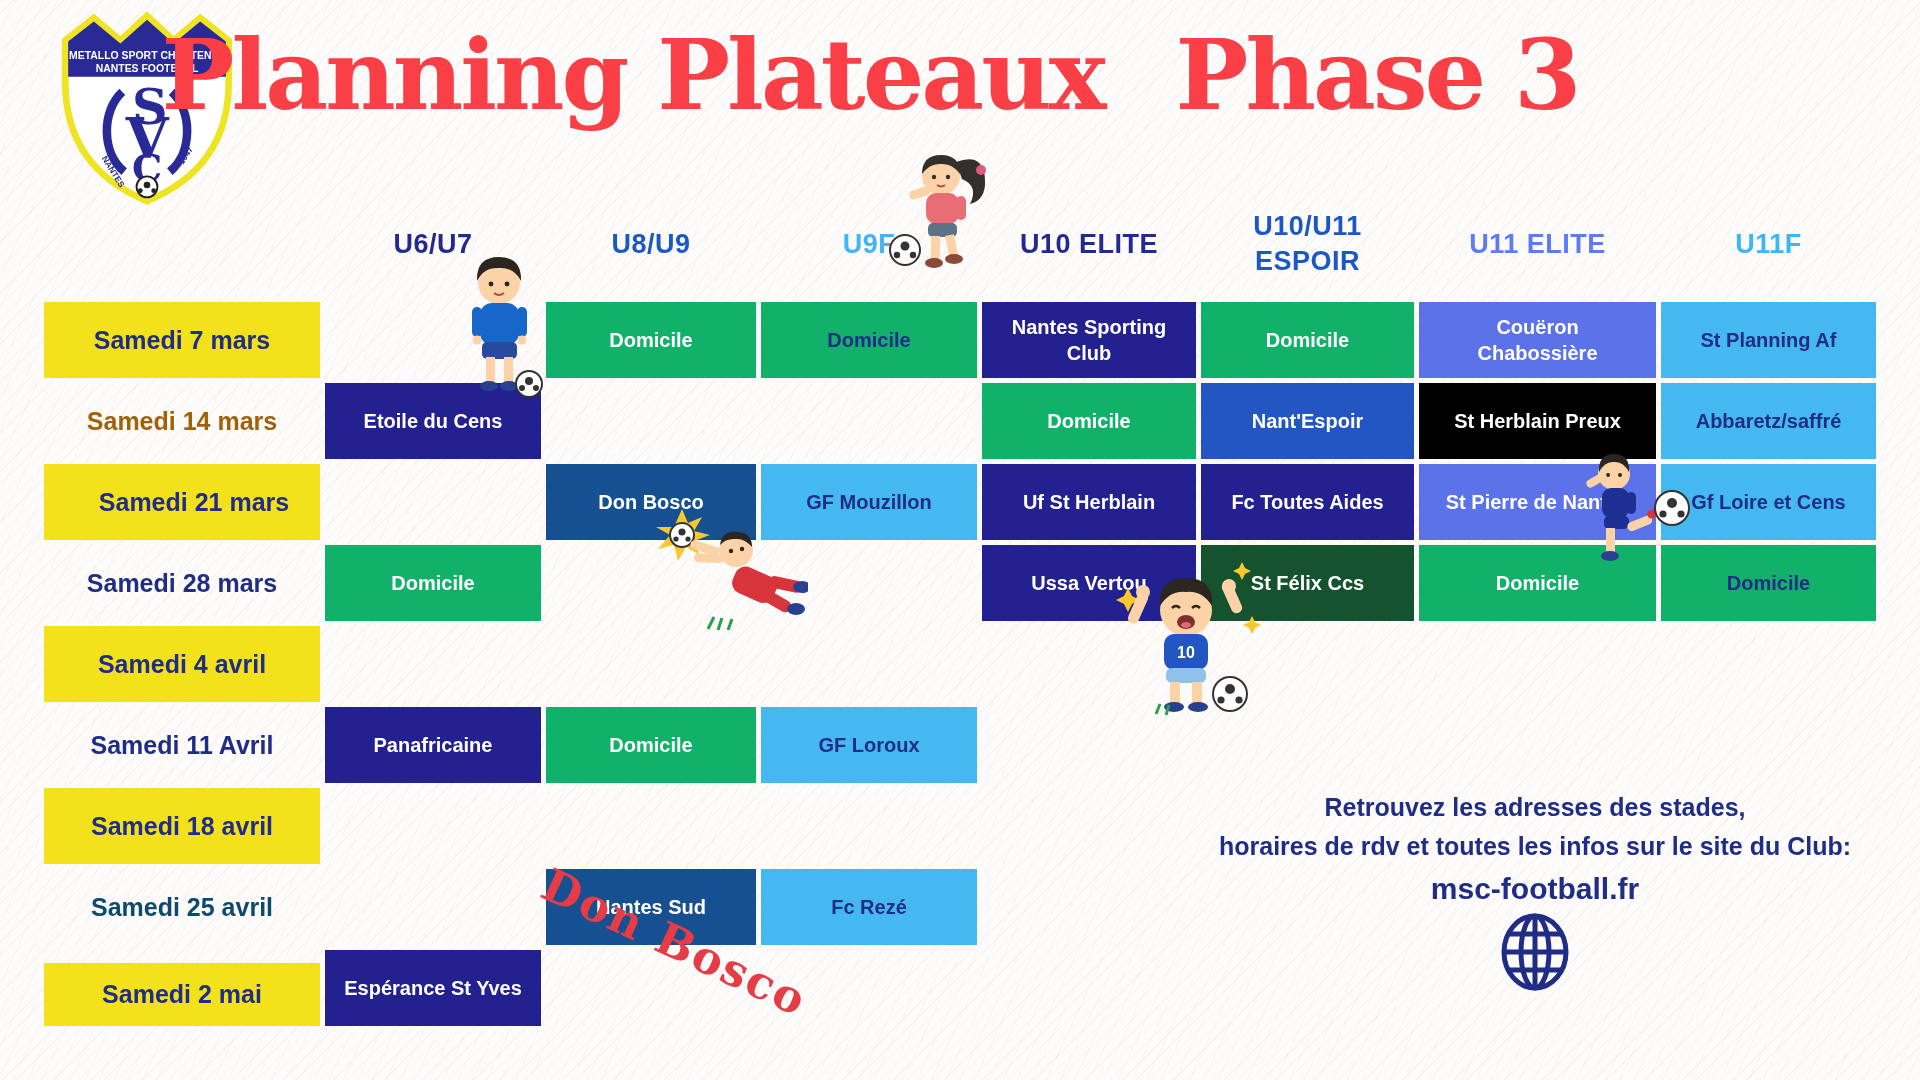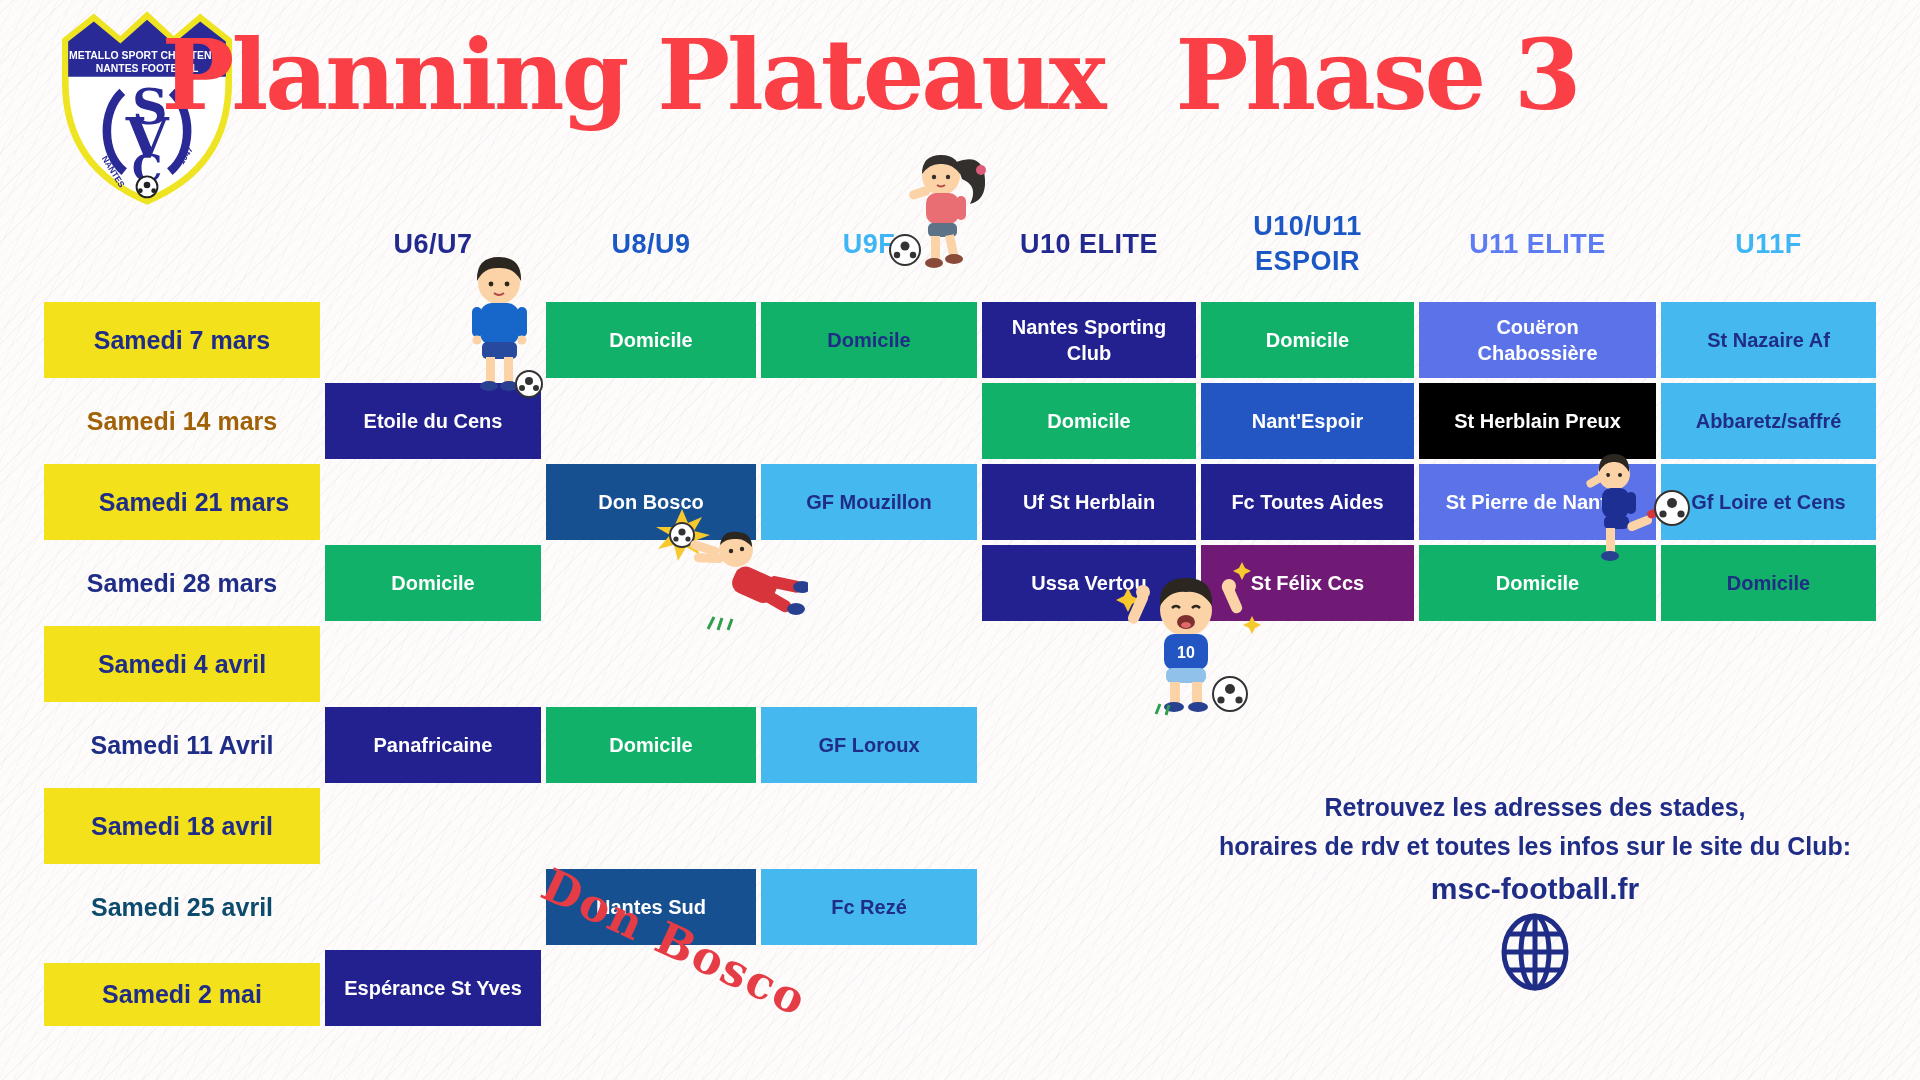--- a/index.html
+++ b/index.html
@@ -133,21 +133,21 @@
       </div>
   </div>
 
   <div class="grid-row">
     <div class="date" style="background: rgb(243, 225, 28); color: rgb(31, 45, 135);">Samedi 7 mars</div>
     <div class="cell c3" style="background: rgb(18, 177, 105); color: rgb(255, 255, 255);">Domicile</div>
     <div class="cell c4" style="background: rgb(18, 177, 105); color: rgb(31, 45, 135);">Domicile</div>
     <div class="cell c5" style="background: rgb(35, 33, 143); color: rgb(255, 255, 255);">Nantes Sporting Club</div>
     <div class="cell c6" style="background: rgb(18, 177, 105); color: rgb(255, 255, 255);">Domicile</div>
     <div class="cell c7" style="background: rgb(91, 114, 232); color: rgb(255, 255, 255);">Couëron Chabossière</div>
-    <div class="cell c8" style="background: rgb(70, 184, 240); color: rgb(31, 45, 135);">St Nazaire Af</div>
+    <div class="cell c8" style="background: rgb(70, 184, 240); color: rgb(31, 45, 135);">St Planning Af</div>
   </div>
 
   <div class="grid-row">
     <div class="date" style="background: transparent; color: #a16207;">Samedi 14 mars</div>
     <div class="cell c2" style="background: rgb(35, 33, 143); color: rgb(255, 255, 255);">Etoile du Cens</div>
     <div class="cell c5" style="background: rgb(18, 177, 105); color: rgb(255, 255, 255);">Domicile</div>
     <div class="cell c6" style="background: rgb(36, 86, 195); color: rgb(255, 255, 255);">Nant'Espoir</div>
     <div class="cell c7" style="background: #000000; color: rgb(255, 255, 255);">St Herblain Preux</div>
     <div class="cell c8" style="background: rgb(70, 184, 240); color: rgb(31, 45, 135);">Abbaretz/saffré</div>
   </div>
@@ -159,21 +159,21 @@
     <div class="cell c5" style="background: rgb(35, 33, 143); color: rgb(255, 255, 255);">Uf St Herblain</div>
     <div class="cell c6" style="background: rgb(35, 33, 143); color: rgb(255, 255, 255);">Fc Toutes Aides</div>
     <div class="cell c7" style="background: rgb(91, 114, 232); color: rgb(255, 255, 255);">St Pierre de Nantes</div>
     <div class="cell c8" style="background: rgb(70, 184, 240); color: rgb(31, 45, 135);">Gf Loire et Cens</div>
   </div>
 
   <div class="grid-row">
     <div class="date" style="background: transparent; color: rgb(31, 45, 135);">Samedi 28 mars</div>
     <div class="cell c2" style="background: rgb(18, 177, 105); color: rgb(255, 255, 255);">Domicile</div>
     <div class="cell c5" style="background: rgb(35, 33, 143); color: rgb(255, 255, 255);">Ussa Vertou</div>
-    <div class="cell c6" style="background: #701a75; color: rgb(255, 255, 255);">St Félix Ccs</div>
+    <div class="cell c6" style="background: #14532d; color: rgb(255, 255, 255);">St Félix Ccs</div>
     <div class="cell c7" style="background: rgb(18, 177, 105); color: rgb(255, 255, 255);">Domicile</div>
     <div class="cell c8" style="background: rgb(18, 177, 105); color: rgb(31, 45, 135);">Domicile</div>
   </div>
 
   <div class="grid-row">
     <div class="date" style="background: rgb(243, 225, 28); color: rgb(31, 45, 135);">Samedi 4 avril</div>
   </div>
 
   <div class="grid-row">
     <div class="date" style="background: transparent; color: rgb(31, 45, 135);">Samedi 11 Avril</div>

